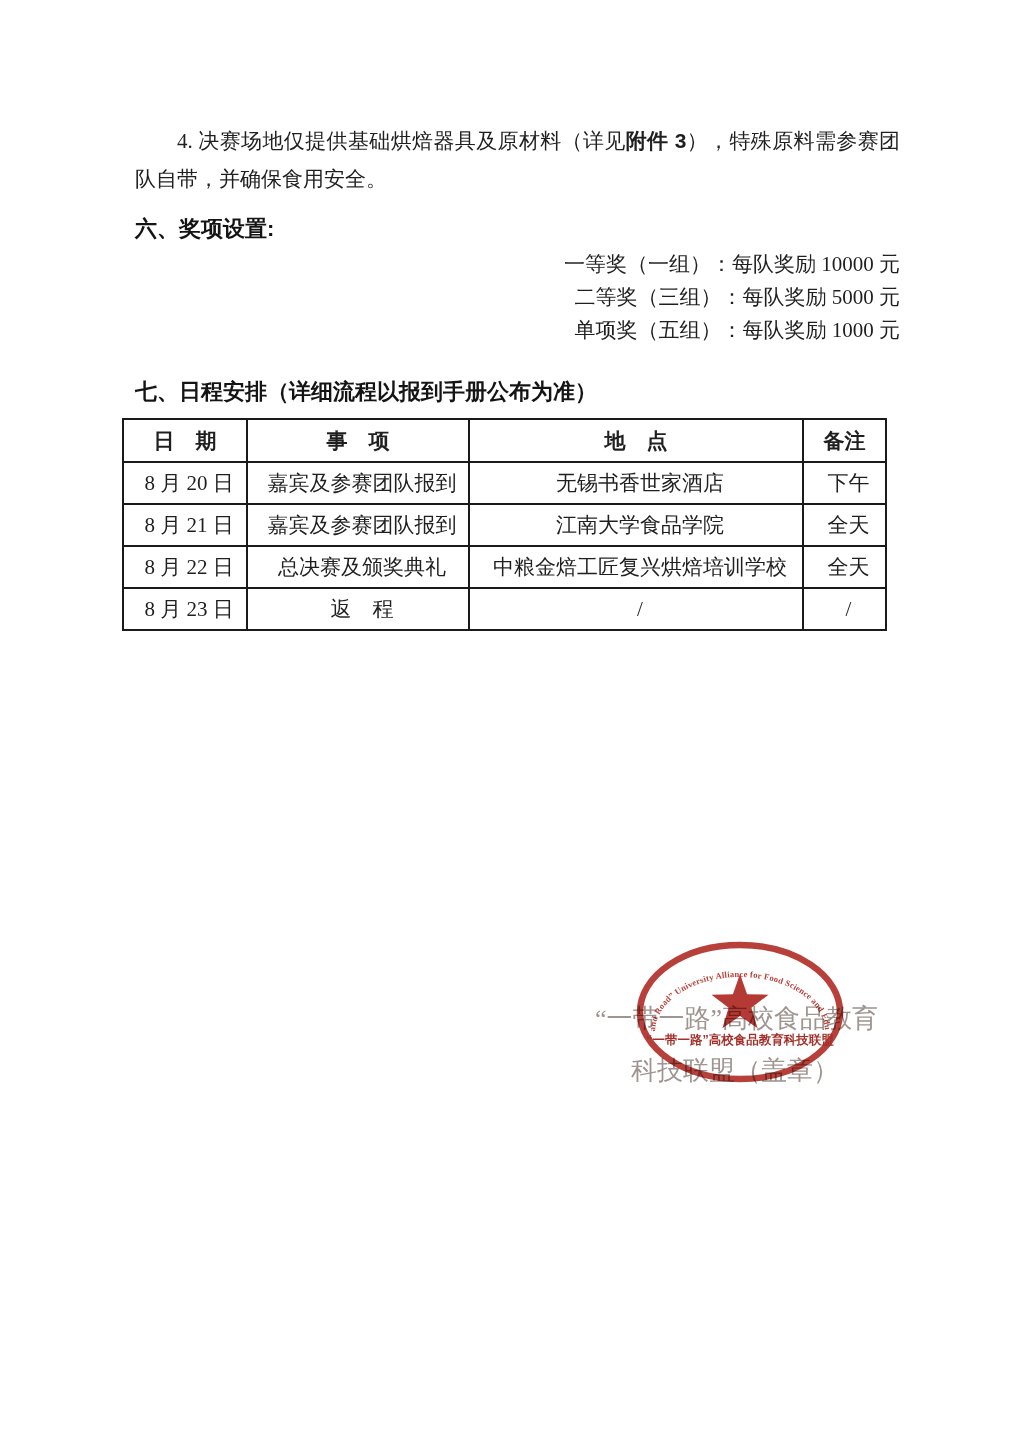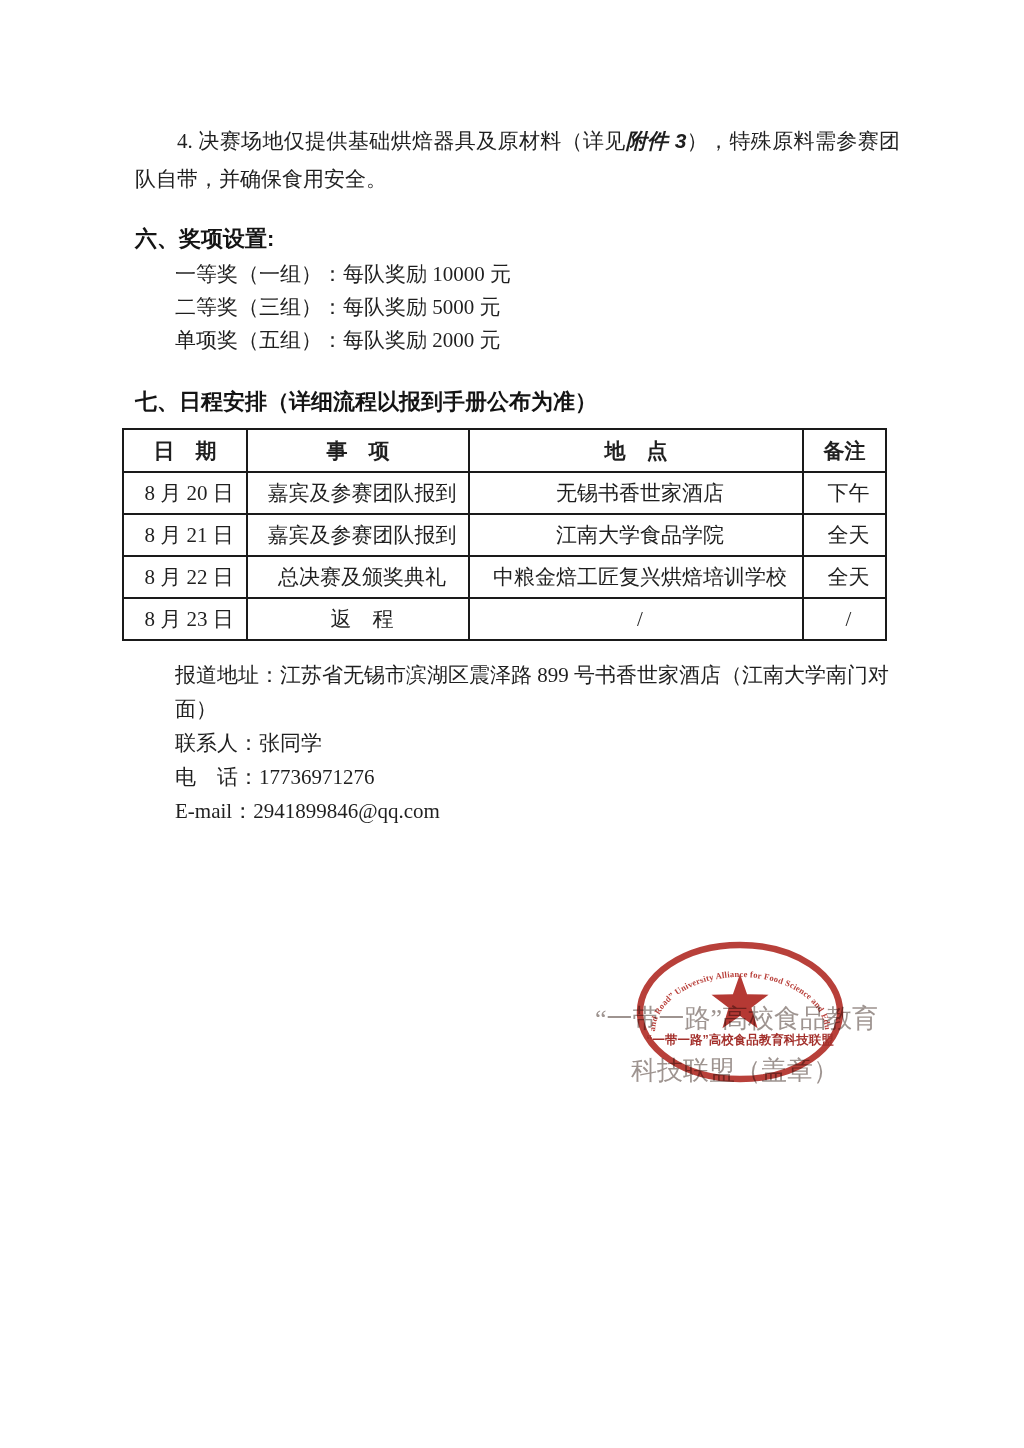--- a/index.html
+++ b/index.html
@@ -18,38 +18,38 @@
   .para{
     margin:122px 0 0 0;
     font-size:21px;
     line-height:38px;
     text-align:justify;
     text-indent:42px;
   }
   .para b{
     font-family:"Liberation Sans","DejaVu Sans",sans-serif;
     font-weight:700;
-    font-style:italic;
   }
   h3{
     font-family:"Liberation Sans","DejaVu Sans",sans-serif;
     font-weight:700;
     font-size:22px;
     line-height:33px;
     margin:0;
     color:#141414;
   }
-  .h-six{margin-top:24px;}
+  .h-six{margin-top:14px;}
   .h-seven{margin-top:28px;}
   .h-eight{margin-top:38px;}
   .indent-list{
     margin:3px 0 0 0;
     padding-left:40px;
     font-size:21px;
     line-height:33px;
+    text-align:right;
   }
   .contact-list{
     margin:2px 0 0 0;
     padding-left:40px;
     font-size:21px;
     line-height:34px;
   }
   table.schedule{
     border-collapse:collapse;
     table-layout:fixed;
@@ -122,21 +122,21 @@
 
 <div class="content">
 
   <p class="para"><span>4. 决赛场地仅提供基础烘焙器具及原材料（详见</span><b>附件 3</b><span>），特殊原料需参赛团队自带，并确保食用安全。</span></p>
 
   <h3 class="h-six">六、奖项设置:</h3>
 
   <div class="indent-list">
     <div>一等奖（一组）：每队奖励 10000 元</div>
     <div>二等奖（三组）：每队奖励 5000 元</div>
-    <div>单项奖（五组）：每队奖励 2000 元</div>
+    <div>单项奖（五组）：每队奖励 1000 元</div>
   </div>
 
   <h3 class="h-seven">七、日程安排（详细流程以报到手册公布为准）</h3>
 
   <table class="schedule">
     <colgroup>
         <col class="c1">
         <col class="c2">
         <col class="c3">
         <col class="c4">
@@ -171,26 +171,20 @@
       <tr>
         <td>8 月 23 日</td>
         <td>返　程</td>
         <td>/</td>
         <td>/</td>
       </tr>
     </tbody>
   </table>
 
 
-  <div class="contact-list">
-    <div>报道地址：江苏省无锡市滨湖区震泽路 899 号书香世家酒店（江南大学南门对面）</div>
-    <div>联系人：张同学</div>
-    <div>电　话：17736971276</div>
-    <div>E-mail：2941899846@qq.com</div>
-  </div>
 
 </div>
 
 <div class="signature">
   <div>“一带一路”高校食品教育</div>
   <div>科技联盟（盖章）</div>
 </div>
 
 <svg class="stamp" viewBox="0 0 222 152" xmlns="http://www.w3.org/2000/svg">
   <defs>

